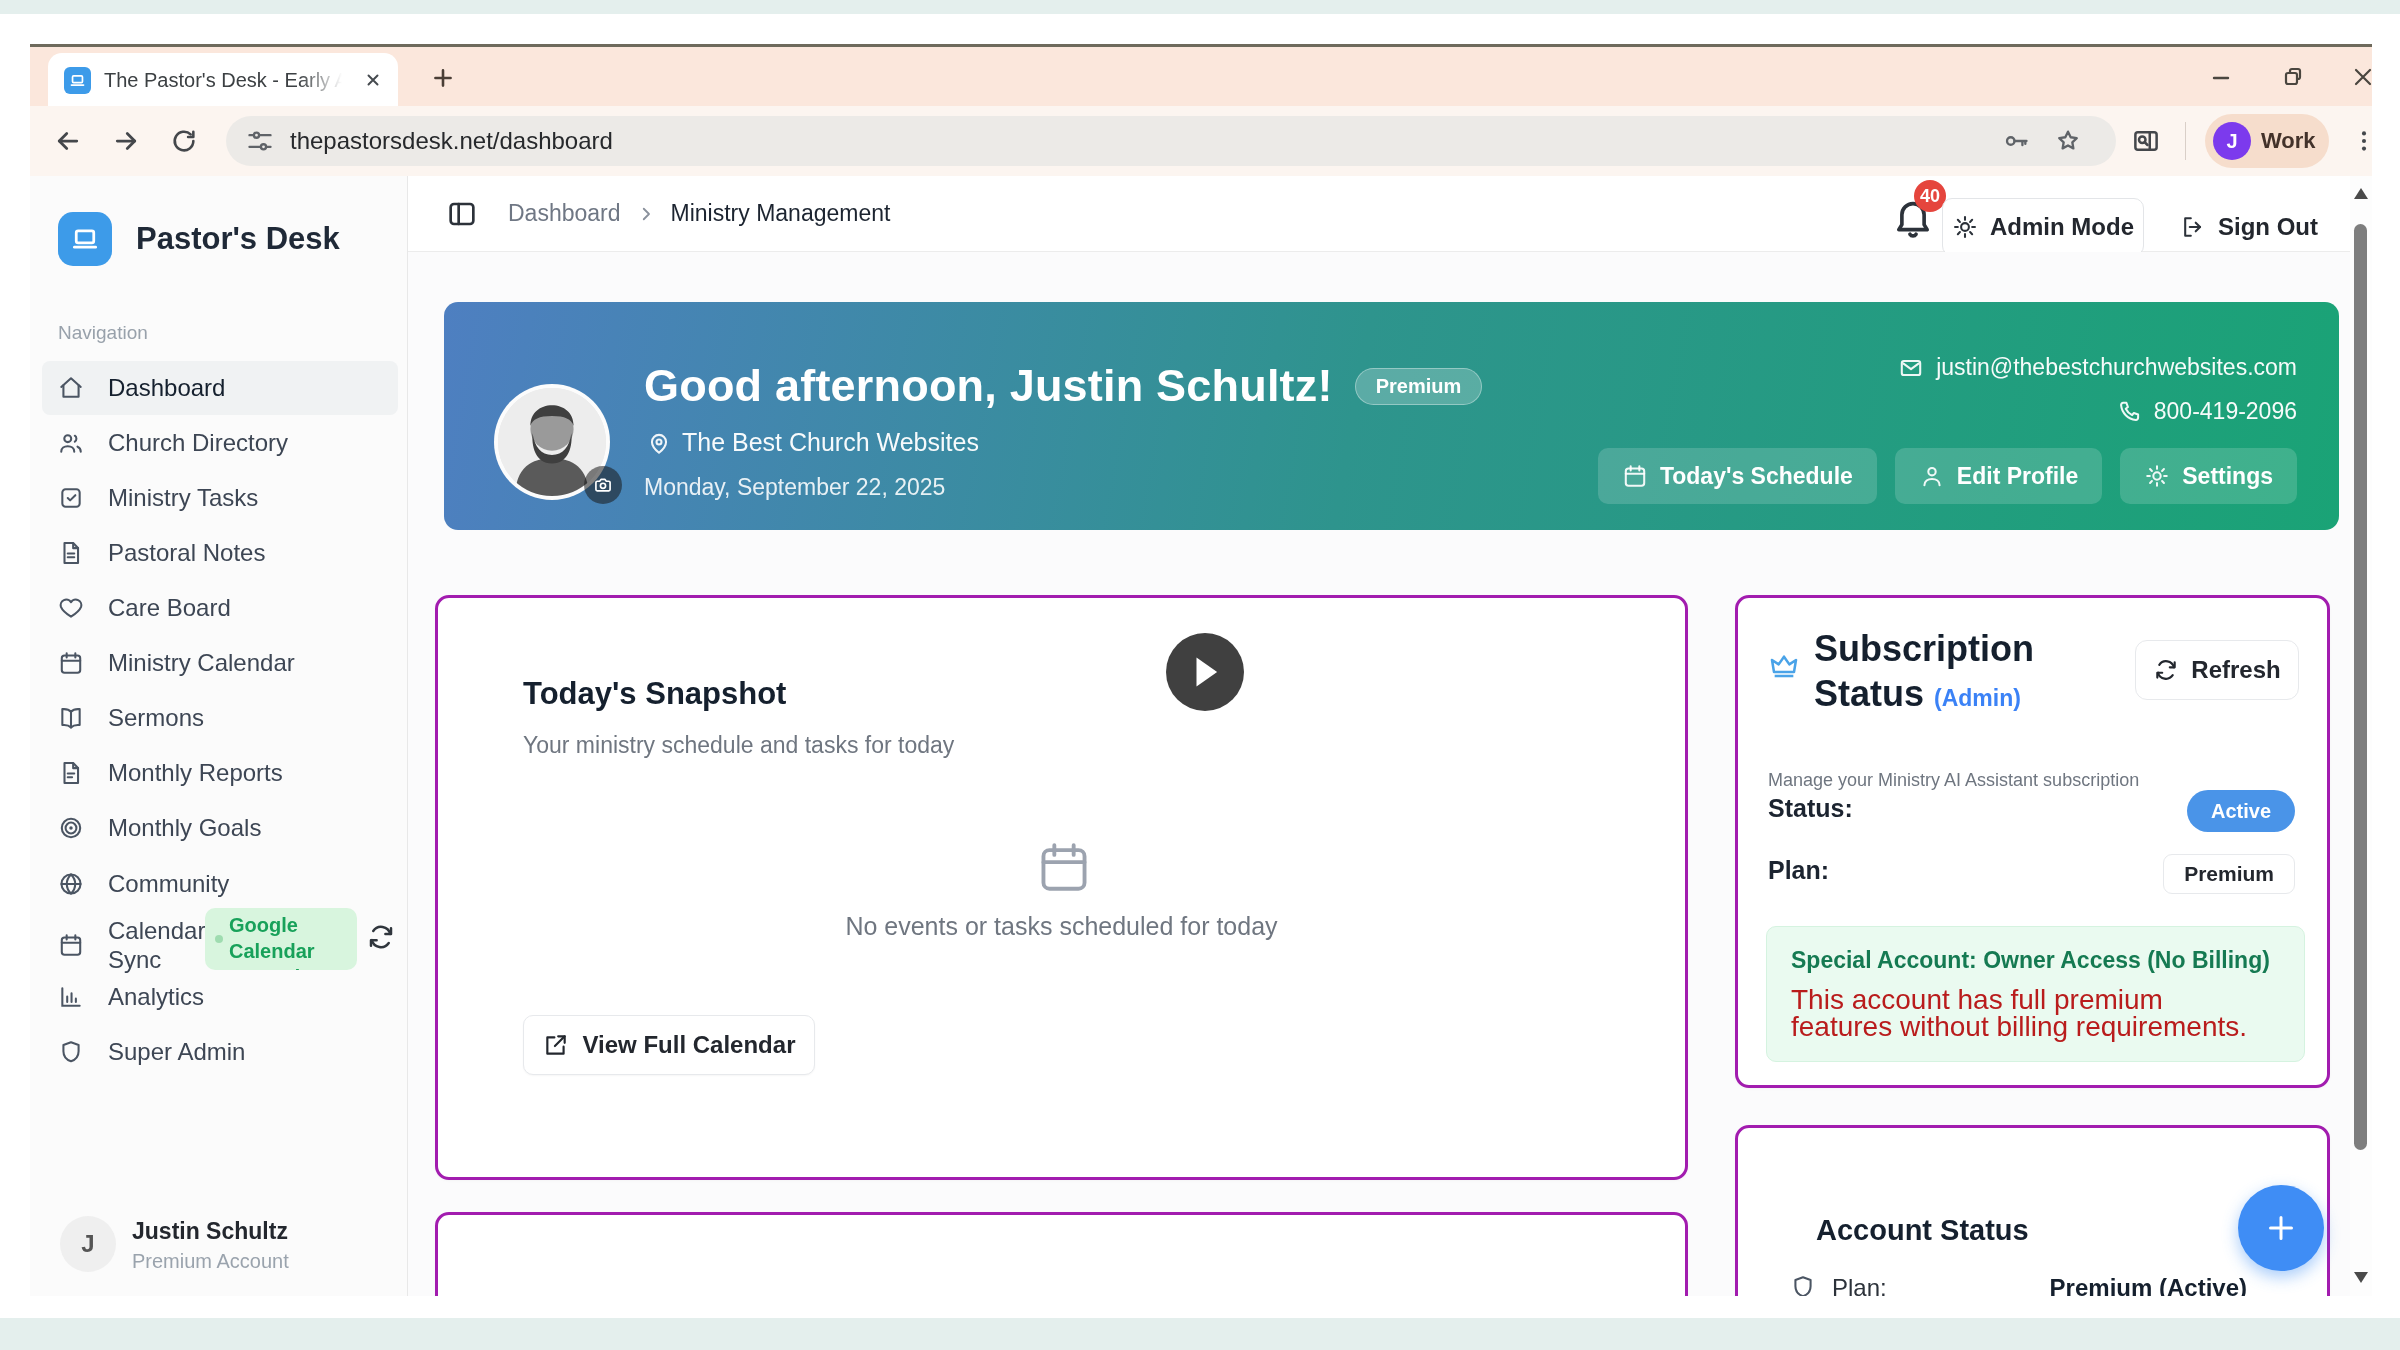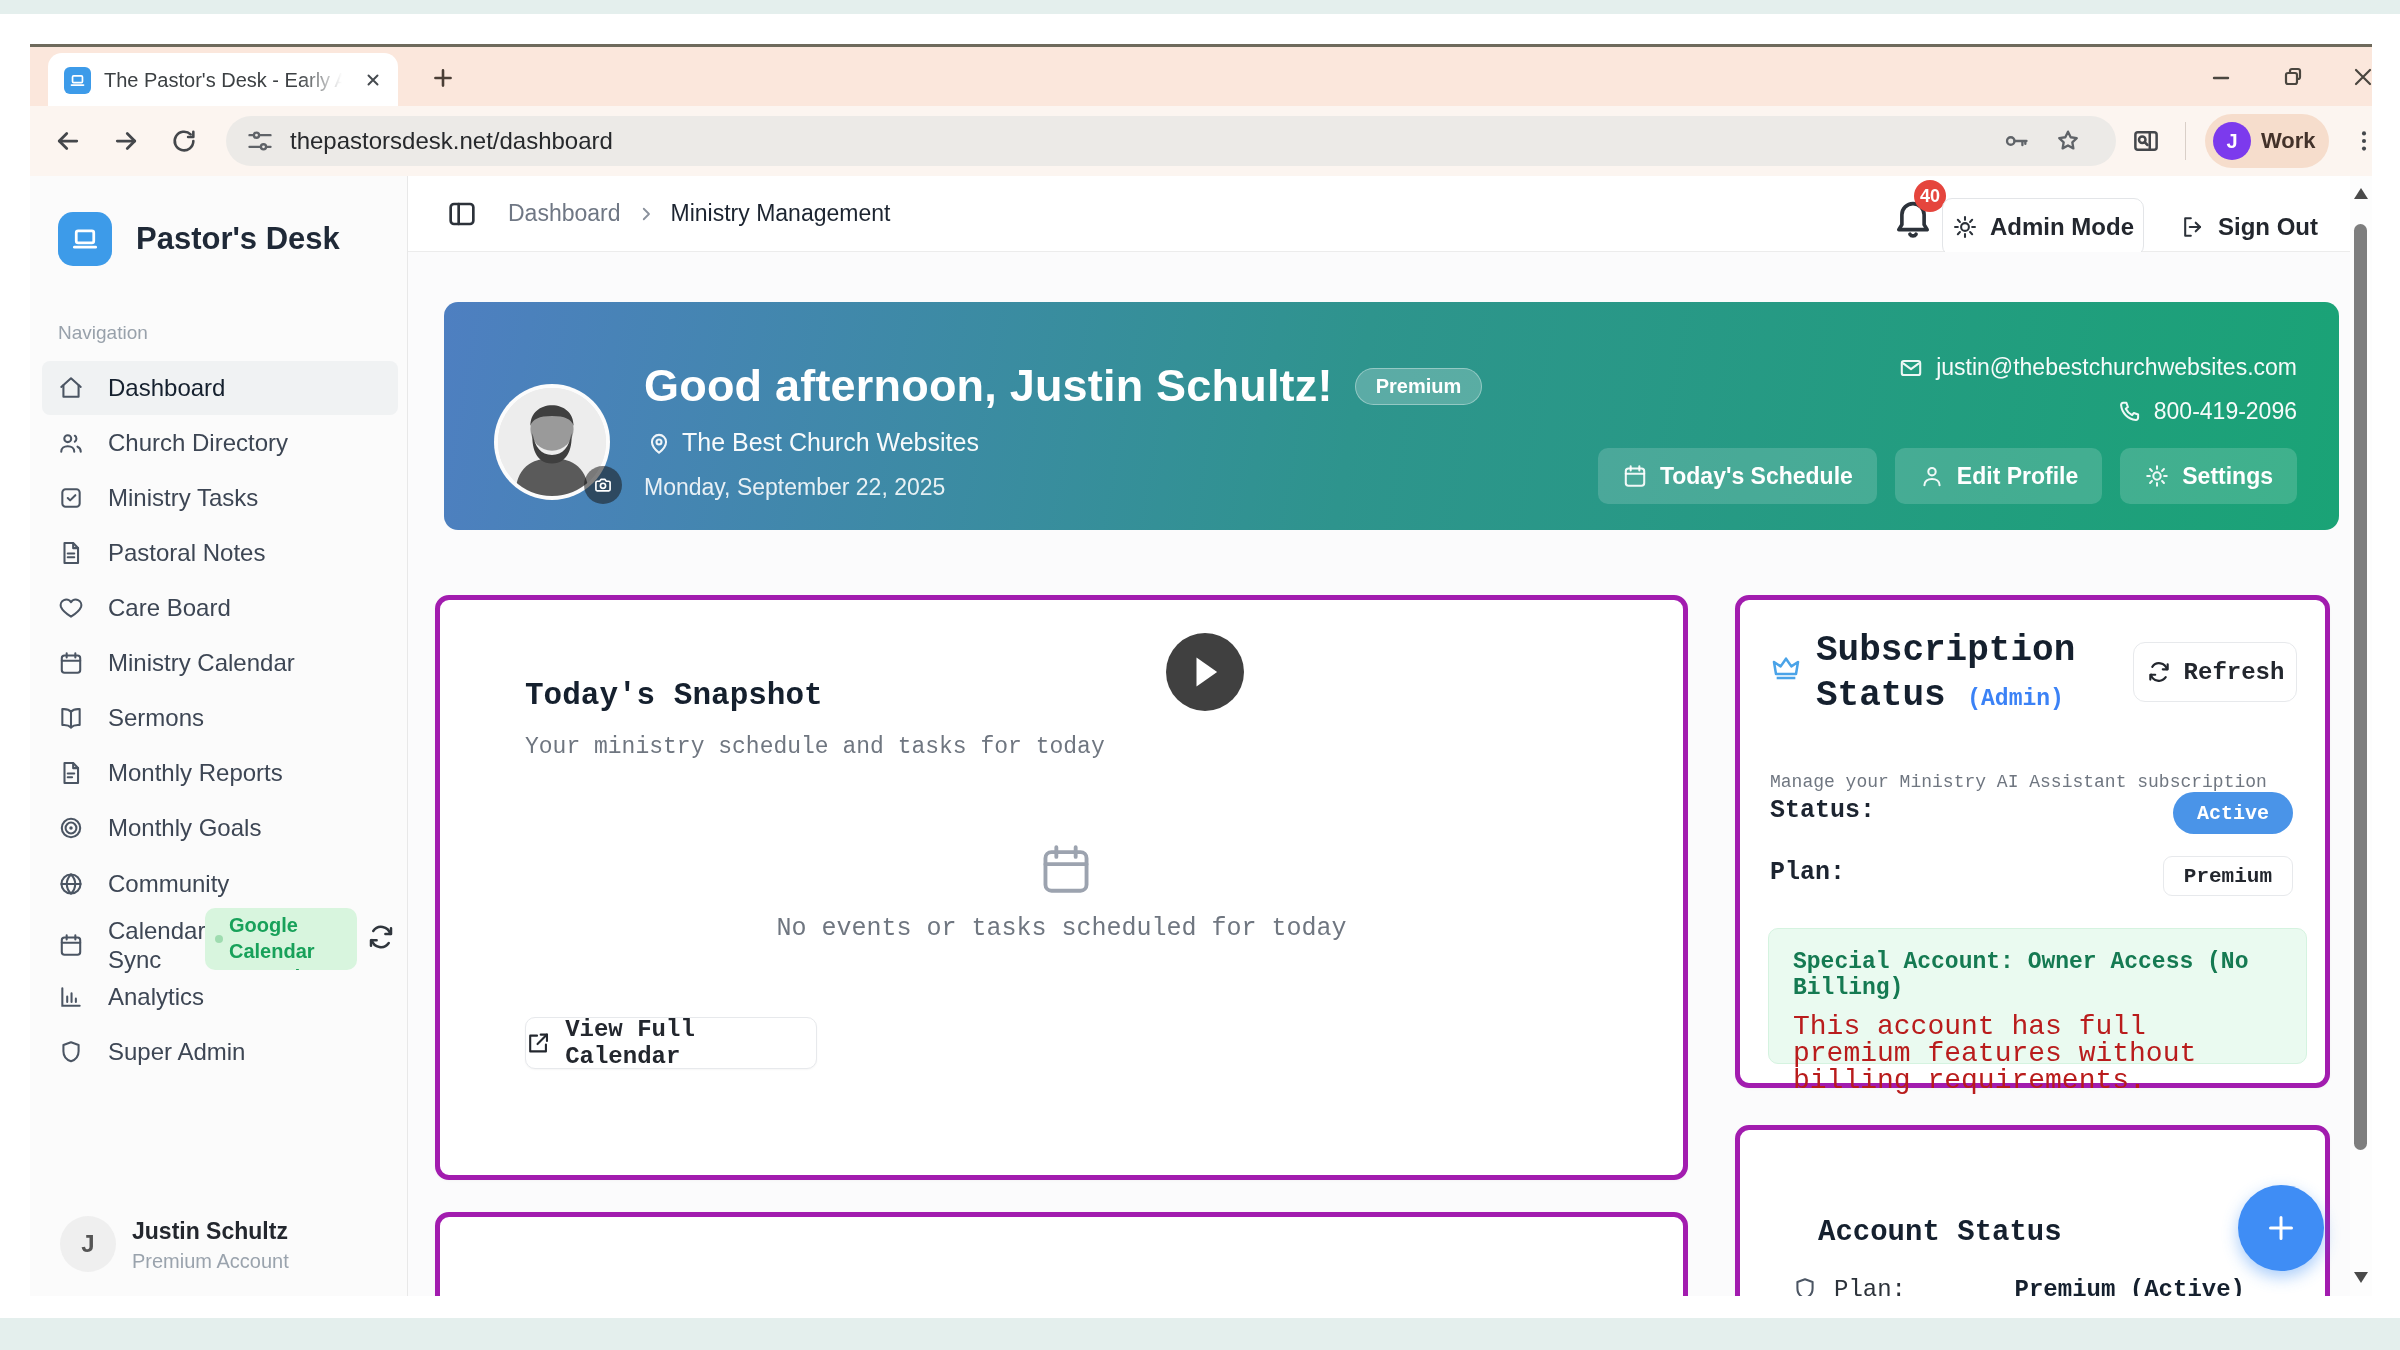--- a/index.html
+++ b/index.html
@@ -80,27 +80,27 @@
   .premium-pill { background:rgba(255,255,255,.22); border:1px solid rgba(255,255,255,.35); border-radius:19px; padding:6px 20px; font-size:20px; font-weight:600; }
   .org-row { position:absolute; left:202px; top:126px; display:flex; align-items:center; gap:10px; font-size:25px; color:rgba(255,255,255,.96); }
   .date-row { position:absolute; left:200px; top:172px; font-size:23px; color:rgba(255,255,255,.88); }
   .email-row,.phone-row { position:absolute; right:42px; display:flex; align-items:center; gap:12px; font-size:23px; color:rgba(255,255,255,.96); }
   .email-row { top:52px; } .phone-row { top:96px; }
   .bic { width:26px; height:26px; color:rgba(255,255,255,.92); }
   .banner-btns { position:absolute; right:42px; top:146px; display:flex; gap:18px; }
   .banner-btn { height:56px; display:flex; align-items:center; gap:12px; padding:0 24px; background:rgba(255,255,255,.16); border-radius:10px; font-size:23px; font-weight:600; color:#fff; }
 
   
-  .card { position:absolute; background:#fff; border:5px solid #a21caf; border-radius:14px; box-shadow:0 1px 3px rgba(0,0,0,.03);font-family:Liberation Mono, monospace; }
+  .card { position:absolute; background:#fff; border:3px solid #a21caf; border-radius:14px; box-shadow:0 1px 3px rgba(0,0,0,.03); }
   .snapshot { left:27px; top:343px; width:1253px; height:585px; }
   .snap-title { position:absolute; left:85px; top:78px; font-size:31px; font-weight:700; color:#15202e; }
   .snap-sub { position:absolute; left:85px; top:134px; font-size:23px; color:#6f7680; }
   .empty-ic { position:absolute; left:597px; top:240px; width:58px; height:58px; color:#9ca3af; }
   .empty-text { position:absolute; left:0; top:314px; width:100%; text-align:center; font-size:25px; color:#6f7680; }
-  .view-cal-btn { position:absolute; left:85px; top:417px; width:292px; height:52px; display:flex; align-items:center; justify-content:center; gap:14px; background:#fff; border:1px solid #e7e9ec; border-radius:10px; font-size:24px; font-weight:600; color:#23272e; box-shadow:0 1px 2px rgba(0,0,0,.04); }
+  .view-cal-btn { position:absolute; left:85px; top:417px; width:292px; height:60px; display:flex; align-items:center; justify-content:center; gap:14px; background:#fff; border:1px solid #e7e9ec; border-radius:10px; font-size:24px; font-weight:600; color:#23272e; box-shadow:0 1px 2px rgba(0,0,0,.04); }
   .partial-card { left:27px; top:960px; width:1253px; height:120px; }
 
   .play-overlay { position:absolute; left:758px; top:381px; width:78px; height:78px; border-radius:50%; background:rgba(38,38,38,.88); display:flex; align-items:center; justify-content:center; z-index:5; }
 
   .subscription { left:1327px; top:343px; width:595px; height:493px; }
   .crown-ic { position:absolute; left:30px; top:52px; width:32px; height:32px; color:#4aa3e8; }
   .sub-title { position:absolute; left:76px; top:28px; width:340px; font-size:36px; font-weight:800; color:#15202e; line-height:45px; }
   .admin-tag { font-size:23px; font-weight:600; color:#3b82f6; }
   .refresh-btn { position:absolute; right:28px; top:42px; width:164px; height:60px; display:flex; align-items:center; justify-content:center; gap:12px; background:#fff; border:1px solid #e7e9ec; border-radius:12px; font-size:24px; font-weight:600; color:#23272e; }
   .sub-sub { position:absolute; left:30px; top:136px; width:530px; font-size:18px; color:#6f7680;margin-top:36px; }

